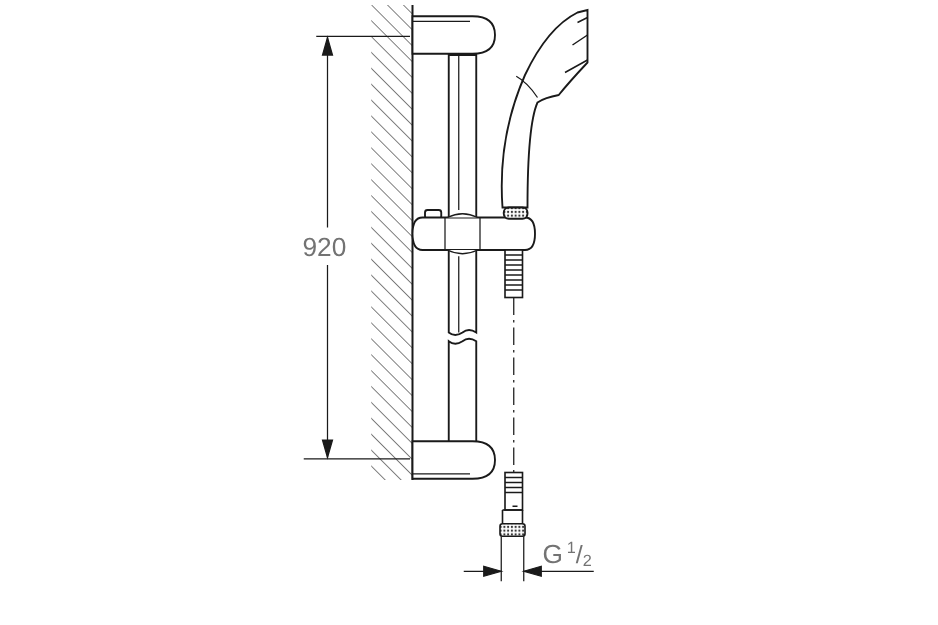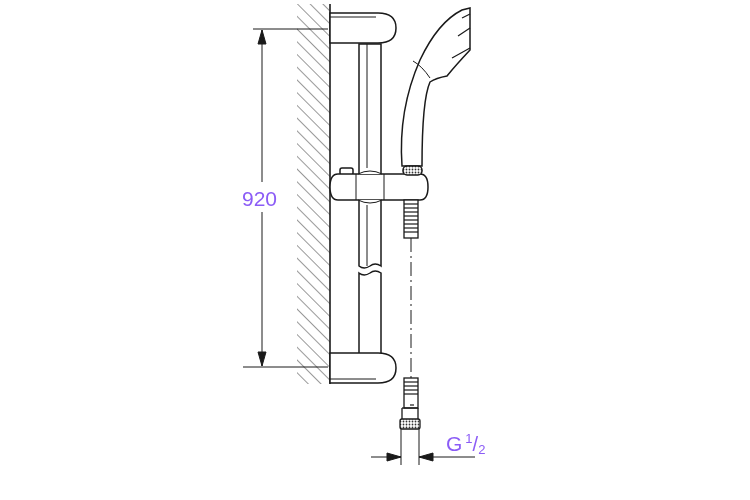--- a/index.html
+++ b/index.html
@@ -1,20 +1,20 @@
 <!DOCTYPE html>
 <html><head>
   <meta charset="utf-8">
   <style>
     html, body { margin: 0; padding: 0; background: #ffffff; }
     body { width: 750px; height: 500px; overflow: hidden; position: relative; font-family: "Liberation Sans", sans-serif; }
     #drawing { position: absolute; left: 0; top: 0; width: 750px; height: 500px; }
-    .dim-label { position: absolute; color: #8b5cf6; font-family: "Liberation Sans", sans-serif; }
+    .dim-label { position: absolute; color: #737373; font-family: "Liberation Sans", sans-serif; }
     #dim-920 { left: 242px; top: 187px; font-size: 21px; }
-    #dim-thread { left: 446px; top: 432px; font-size: 21px; }
+    #dim-thread { left: 434px; top: 432px; font-size: 21px; }
     #dim-thread .sup { font-size: 13px; position: relative; top: -8px; margin-left: 3px; }
     #dim-thread .slash { font-size: 20px; }
     #dim-thread .sub { font-size: 13px; position: relative; top: 3px; }
   </style>
 </head>
 <body>
 
 <svg id="drawing" viewBox="0 0 750 500" xmlns="http://www.w3.org/2000/svg">
   <defs>
     <pattern id="hatch" patternUnits="userSpaceOnUse" width="9" height="9" patternTransform="rotate(-45)">

